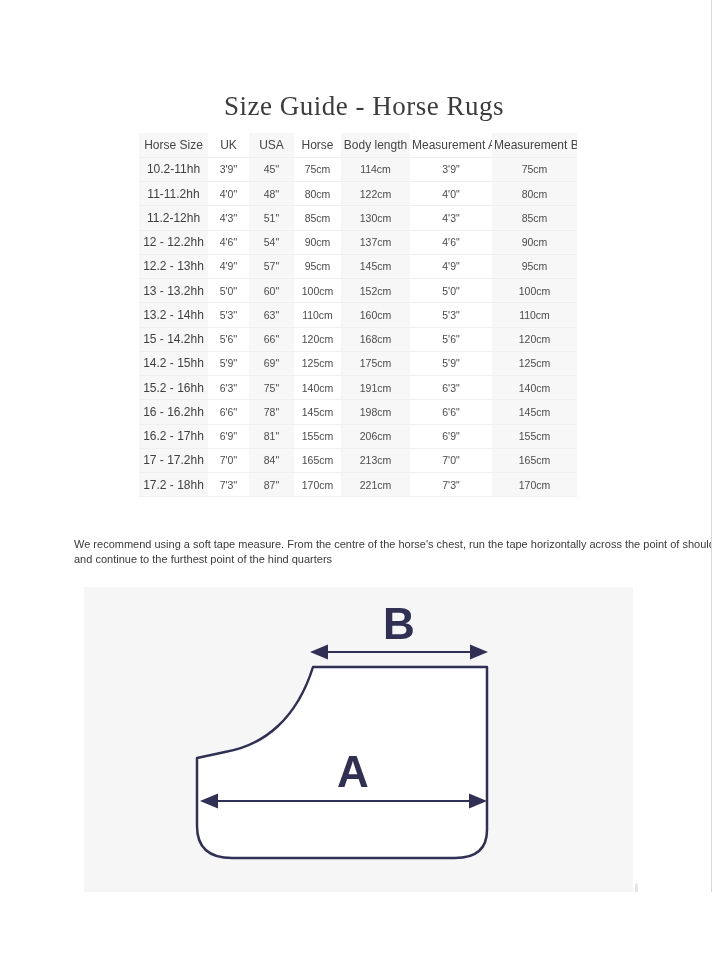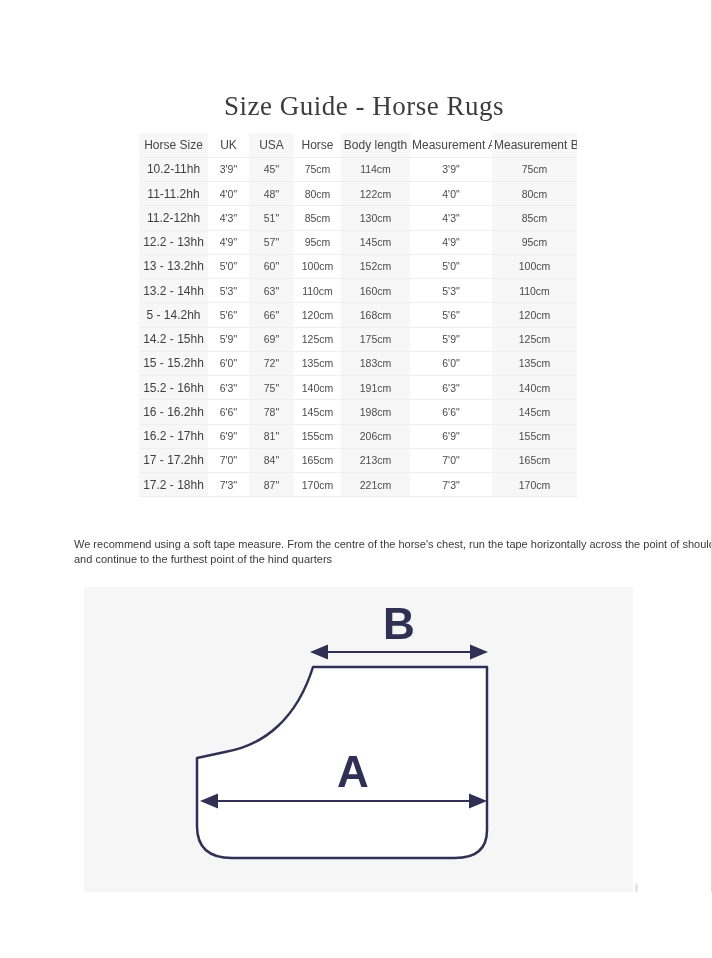--- a/index.html
+++ b/index.html
@@ -140,20 +140,29 @@
         <tr>
           <td>11.2-12hh</td>
           <td>4'3''</td>
           <td>51"</td>
           <td>85cm</td>
           <td>130cm</td>
           <td>4'3"</td>
           <td>85cm</td>
         </tr>
         <tr>
+          <td>12 - 12.2hh</td>
+          <td>4'6''</td>
+          <td>54"</td>
+          <td>90cm</td>
+          <td>137cm</td>
+          <td>4'6"</td>
+          <td>90cm</td>
+        </tr>
+        <tr>
           <td>12.2 - 13hh</td>
           <td>4'9''</td>
           <td>57"</td>
           <td>95cm</td>
           <td>145cm</td>
           <td>4'9"</td>
           <td>95cm</td>
         </tr>
         <tr>
           <td>13 - 13.2hh</td>
@@ -167,45 +176,36 @@
         <tr>
           <td>13.2 - 14hh</td>
           <td>5'3''</td>
           <td>63"</td>
           <td>110cm</td>
           <td>160cm</td>
           <td>5'3"</td>
           <td>110cm</td>
         </tr>
         <tr>
-          <td>5 - 14.2hh</td>
+          <td>15 - 14.2hh</td>
           <td>5'6''</td>
           <td>66"</td>
           <td>120cm</td>
           <td>168cm</td>
           <td>5'6"</td>
           <td>120cm</td>
         </tr>
         <tr>
           <td>14.2 - 15hh</td>
           <td>5'9''</td>
           <td>69"</td>
           <td>125cm</td>
           <td>175cm</td>
           <td>5'9"</td>
           <td>125cm</td>
-        </tr>
-        <tr>
-          <td>15 - 15.2hh</td>
-          <td>6'0''</td>
-          <td>72"</td>
-          <td>135cm</td>
-          <td>183cm</td>
-          <td>6'0"</td>
-          <td>135cm</td>
         </tr>
         <tr>
           <td>15.2 - 16hh</td>
           <td>6'3''</td>
           <td>75"</td>
           <td>140cm</td>
           <td>191cm</td>
           <td>6'3"</td>
           <td>140cm</td>
         </tr>

